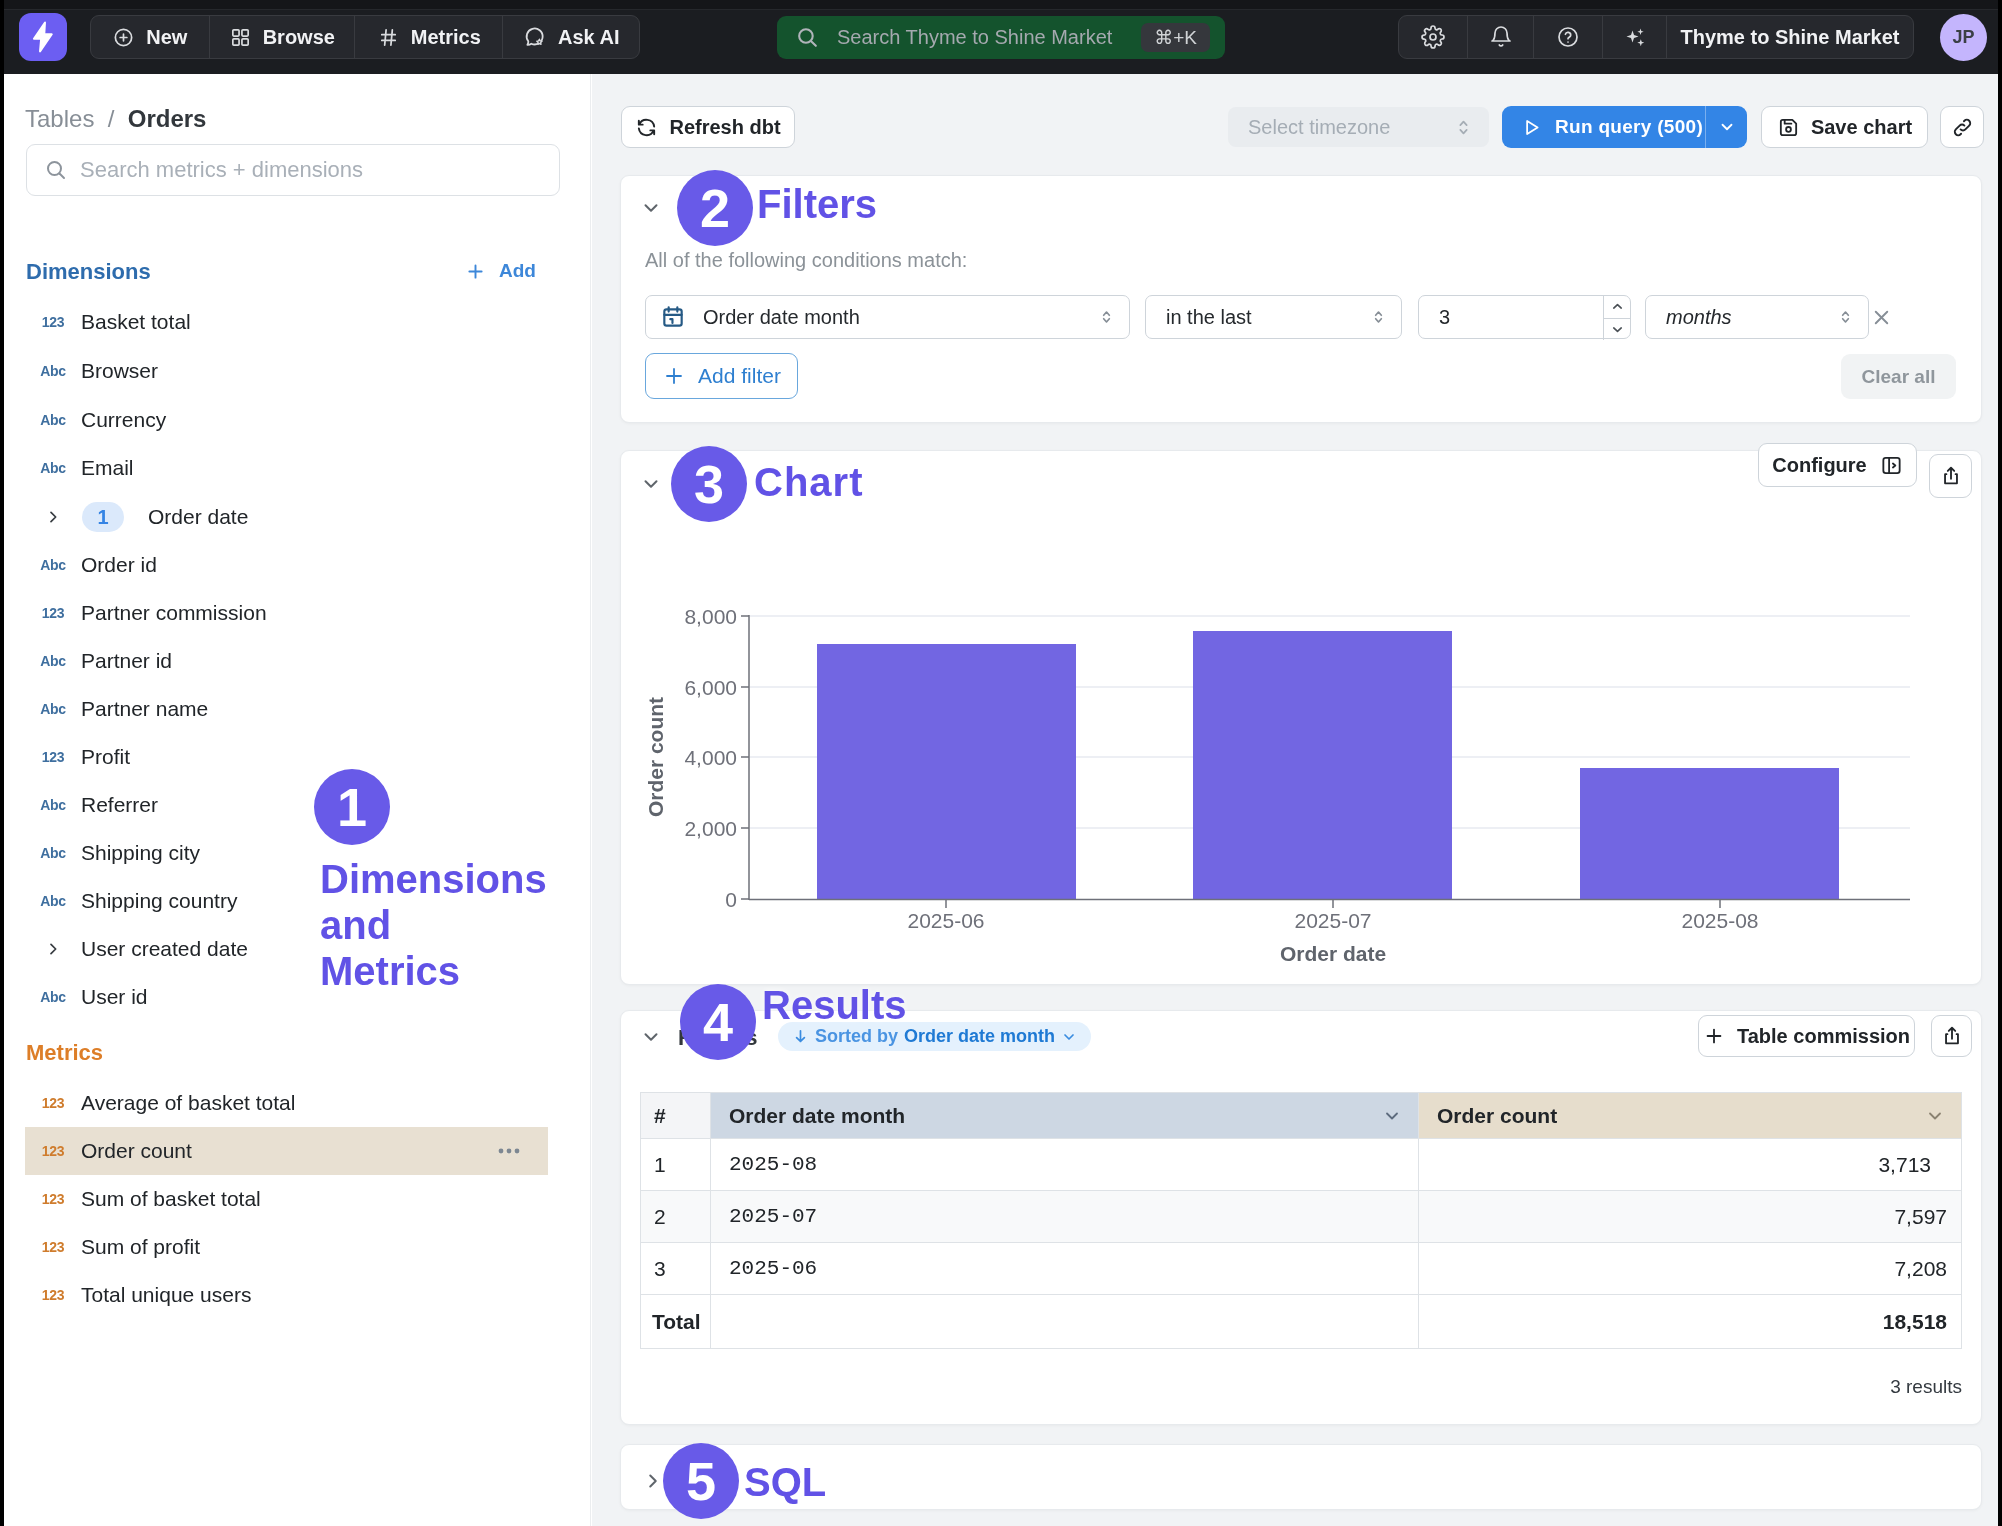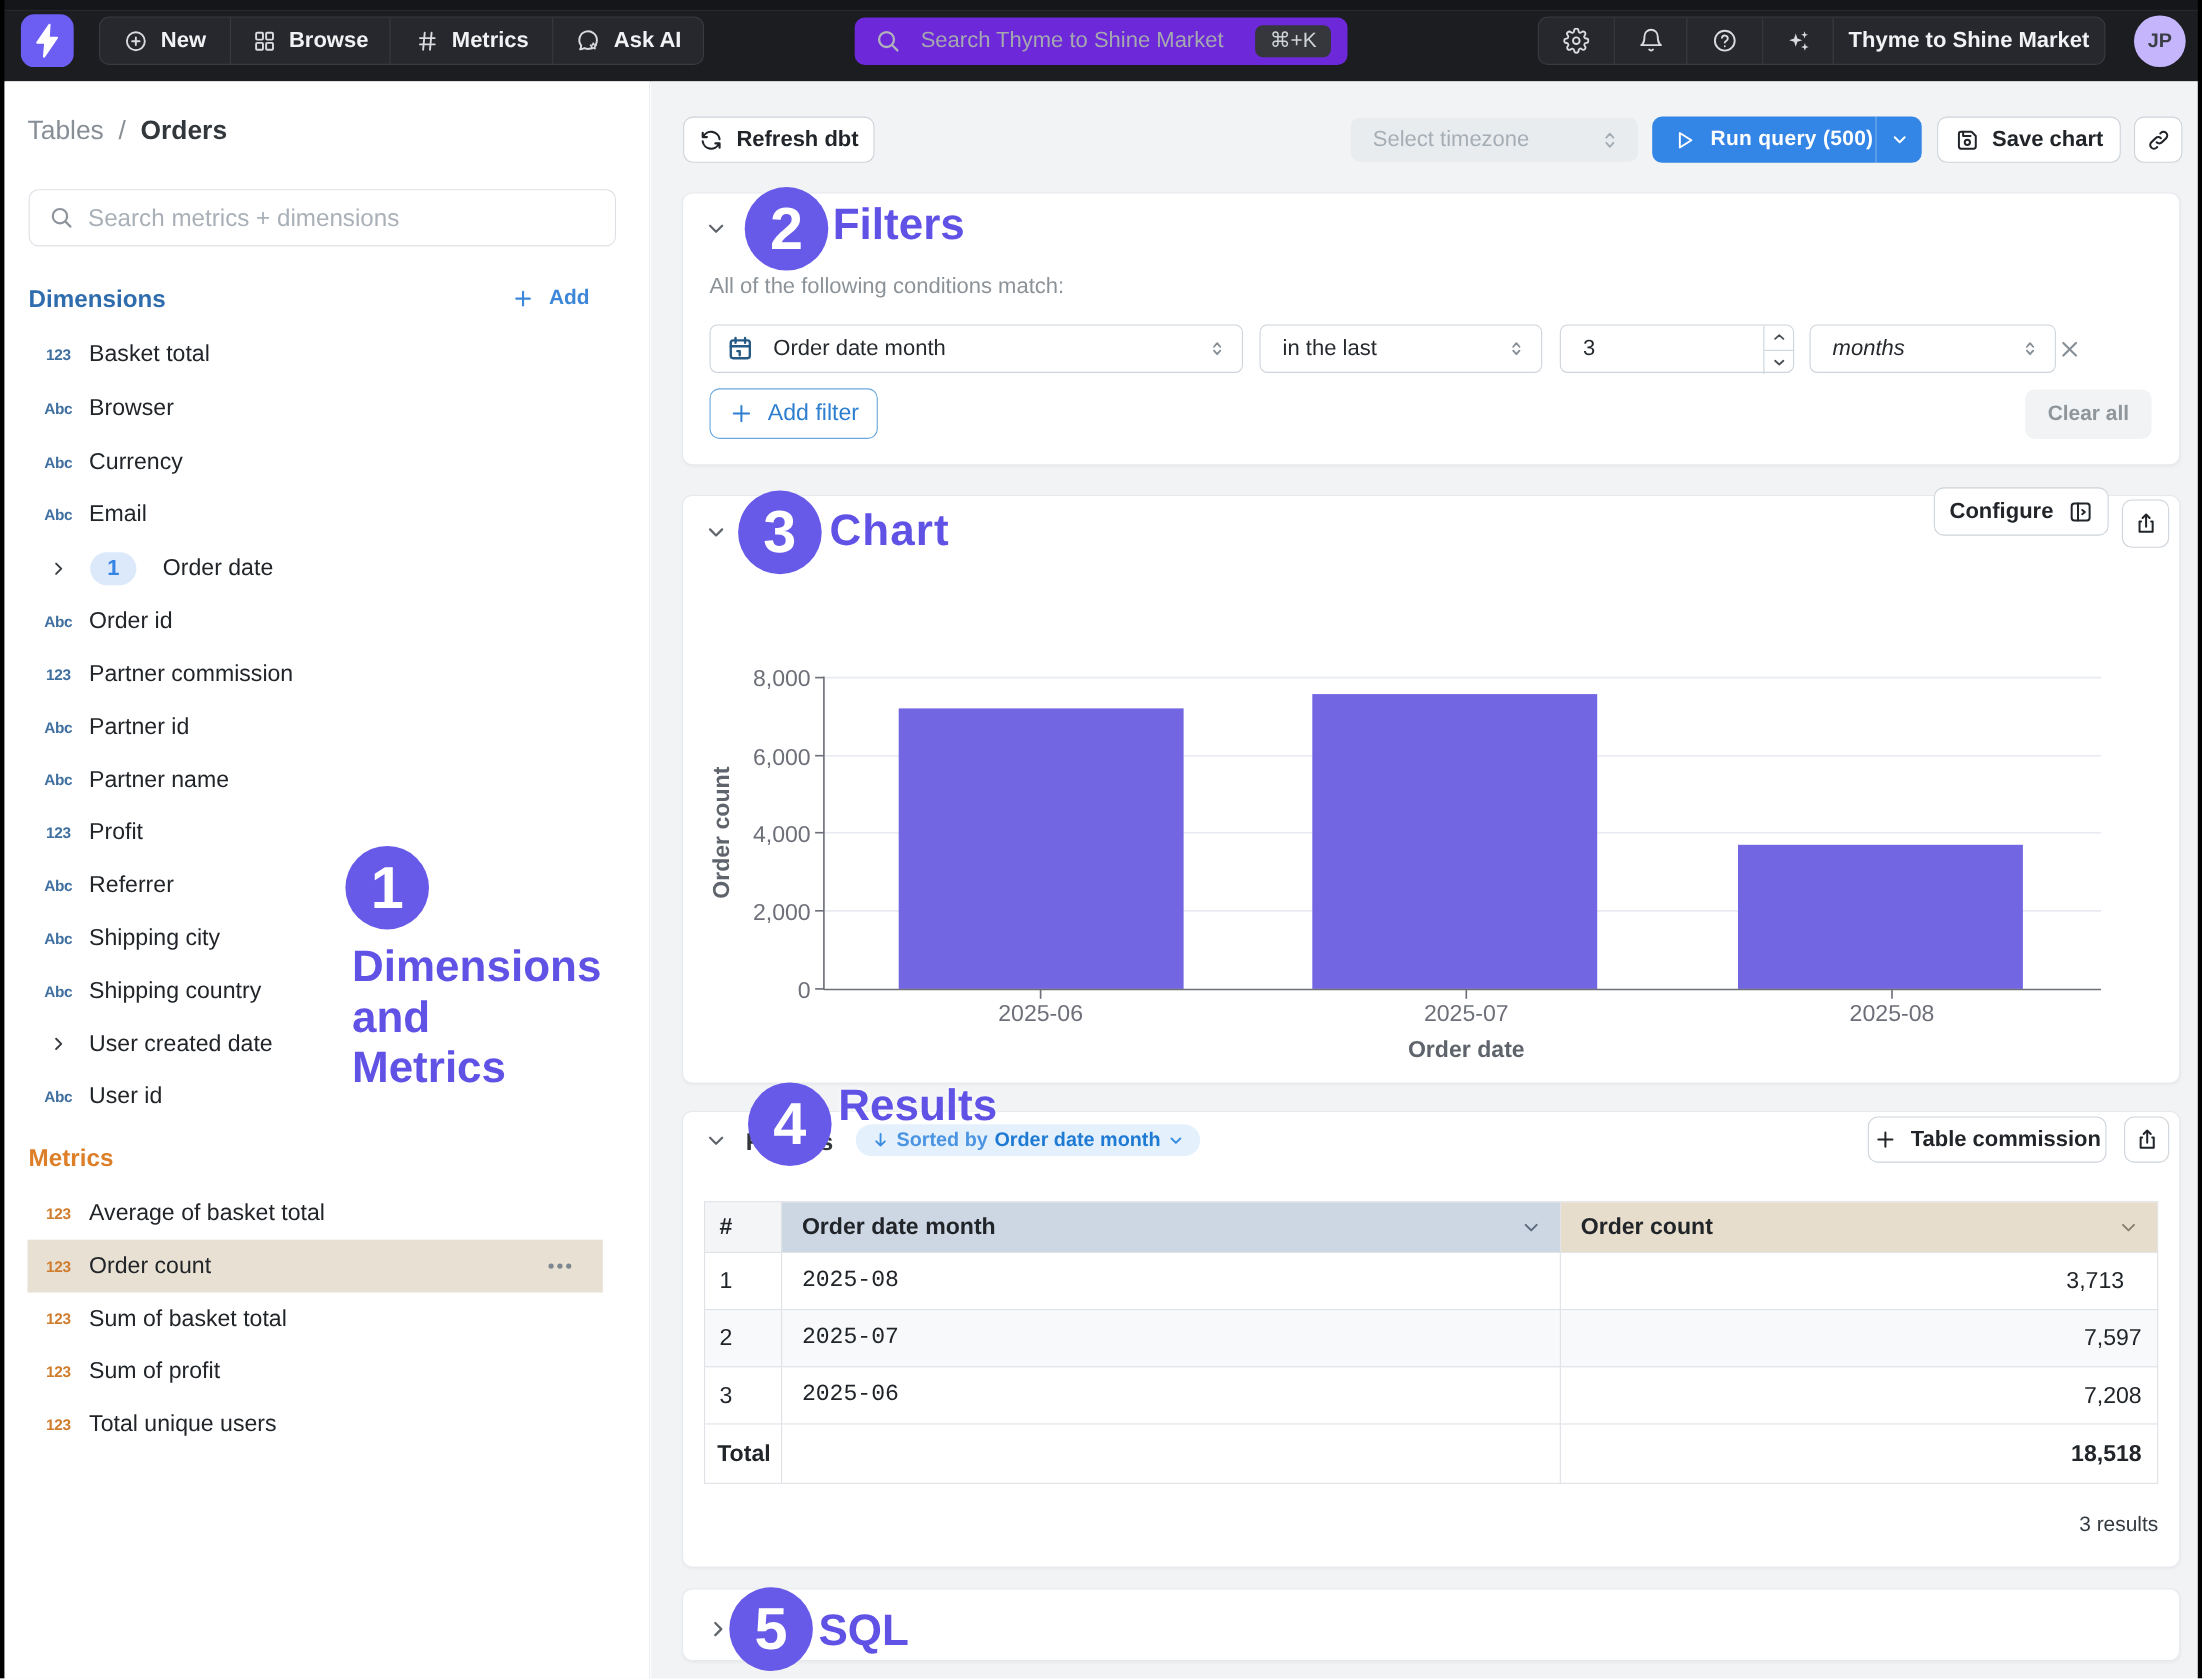--- a/index.html
+++ b/index.html
@@ -75,21 +75,21 @@
     <div class="navcell" style="width:137px;">
       <span class="navico">
           <svg width="24" height="24" viewBox="0 0 24 24" fill="none" stroke="currentColor" stroke-width="1.8" stroke-linecap="round" stroke-linejoin="round">
             <path d="M8.3 18.7c-1.1.8-2.5 1.2-3.9 1.1.7-1 1-2.3.9-3.5a8 8 0 1 1 3 2.4z"></path>
             <path d="M16.4 14.2l.8 1.7 1.8.3-1.3 1.3.3 1.8-1.6-.8-1.6.8.3-1.8-1.3-1.3 1.8-.3z" fill="#26282d" stroke-width="1.4"></path>
           </svg>
         </span>
       <span>Ask AI</span>
     </div>
   </div>
-  <div class="abs" style="left:777px;top:16px;width:448px;height:43px;border-radius:9px;background:#6d28d9;display:flex;align-items:center;">
+  <div class="abs" style="left:777px;top:16px;width:448px;height:43px;border-radius:9px;background:#14532d;display:flex;align-items:center;">
     <svg style="margin-left:18px;" width="25" height="25" viewBox="0 0 24 24" fill="none" stroke="#b0b4ba" stroke-width="2" stroke-linecap="round">
         <circle cx="10.5" cy="10.5" r="6.5"></circle>
         <path d="M15.5 15.5 20 20"></path>
       </svg>
     <span style="margin-left:17px;font-size:20px;color:#a5a9af;">Search Thyme to Shine Market</span>
     <span style="position:absolute;right:15px;top:7px;height:29px;padding:0 13px;border-radius:7px;background:#35373c;color:#d0d3d6;font-size:19px;line-height:29px;">⌘+K</span>
   </div>
   <div class="abs navgroup" style="left:1398px;top:15px;width:516px;height:44px;">
     <div class="navcell" style="width:68px;">
         <span class="navico">
@@ -123,21 +123,21 @@
             <path d="M17.5 3.5 L18.3 5.9 L20.7 6.7 L18.3 7.5 L17.5 9.9 L16.7 7.5 L14.3 6.7 L16.7 5.9 Z"></path>
             <path d="M17.8 14.2 L18.7 16.8 L21.3 17.7 L18.7 18.6 L17.8 21.2 L16.9 18.6 L14.3 17.7 L16.9 16.8 Z"></path>
           </svg>
         </span>
       </div>
     <div class="navcell" style="flex:1;">Thyme to Shine Market</div>
   </div>
   <div class="abs" style="left:1940px;top:14px;width:47px;height:47px;border-radius:50%;background:#c4b5fd;display:flex;align-items:center;justify-content:center;font-size:18px;font-weight:700;color:#3a3f45;">JP</div>
 
   <div class="abs" style="left:25px;top:105px;font-size:24px;color:#878e96;">Tables&nbsp; /&nbsp; <span style="color:#32373c;font-weight:700;">Orders</span></div>
-  <div class="abs" style="left:26px;top:172px;width:534px;height:52px;border:1px solid #dde1e5;border-radius:9px;background:#fff;display:flex;align-items:center;">
+  <div class="abs" style="left:26px;top:144px;width:534px;height:52px;border:1px solid #dde1e5;border-radius:9px;background:#fff;display:flex;align-items:center;">
     <svg style="margin-left:17px;" width="24" height="24" viewBox="0 0 24 24" fill="none" stroke="#8d949c" stroke-width="2" stroke-linecap="round">
         <circle cx="10.5" cy="10.5" r="6.5"></circle>
         <path d="M15.5 15.5 20 20"></path>
       </svg>
     <span style="margin-left:12px;font-size:22px;color:#a9b0b8;">Search metrics + dimensions</span>
   </div>
   <div class="abs" style="left:26px;top:259px;font-size:22px;font-weight:700;color:#2e6cad;">Dimensions</div>
   <div class="abs" style="left:465px;top:260px;display:flex;align-items:center;gap:13px;color:#3d87d9;font-size:19px;font-weight:700;">
     <svg width="21" height="21" viewBox="0 0 24 24" fill="none" stroke="currentColor" stroke-width="2.2" stroke-linecap="round">
         <path d="M12 5v14M5 12h14"></path>

